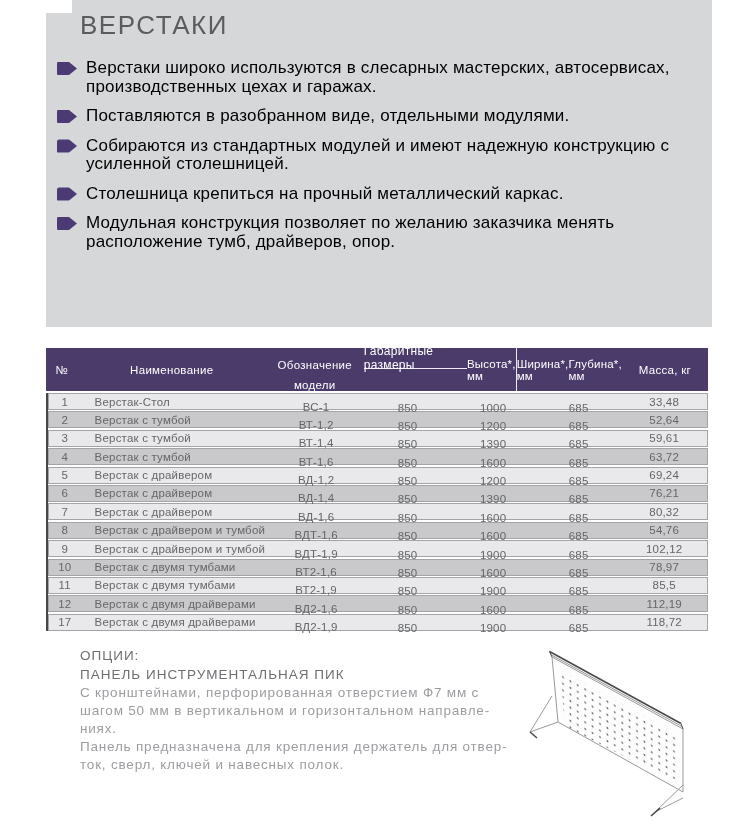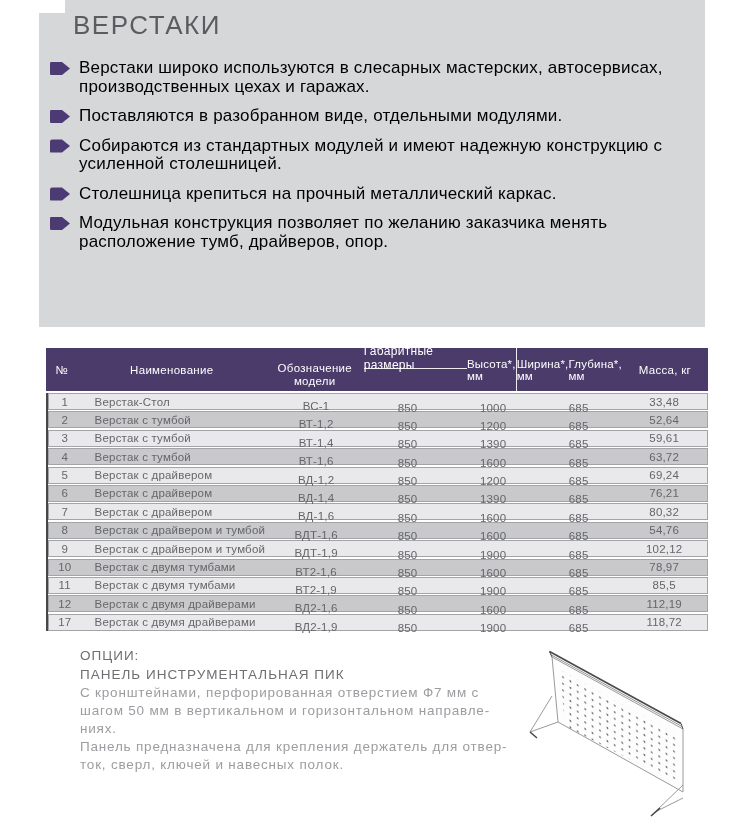--- a/index.html
+++ b/index.html
@@ -1,37 +1,37 @@
 <!DOCTYPE html>
 <html><head>
 <meta charset="utf-8">
 <style>
   html,body{margin:0;padding:0;background:#fff;}
   .page{position:relative;width:752px;height:827px;background:#fff;overflow:hidden;
         font-family:"Liberation Sans", sans-serif;}
 
   
-  .hero{position:absolute;left:39px;top:0;width:666px;height:327px;background:#D6D7D9;}
+  .hero{position:absolute;left:46px;top:0;width:666px;height:327px;background:#D6D7D9;}
   .hero-notch{position:absolute;top:0;left:0;width:26px;height:13px;background:#fff;}
   .hero h1{margin:0;padding:10px 0 0 34px;font-size:26px;font-weight:400;
            color:#5B5C5E;letter-spacing:1.5px;}
   .bullets{list-style:none;margin:18px 0 0 0;padding:0 20px 0 11px;}
   .bullets li{display:flex;align-items:flex-start;margin-bottom:11px;}
   .tag{width:20px;height:15px;flex:none;background:#4C3A74;border-radius:3px;
        clip-path:polygon(0 6%,60% 6%,100% 50%,60% 94%,0 94%);margin:2px 9px 0 0;}
   .btxt{font-size:17px;line-height:18.5px;color:#000000;letter-spacing:0.2px;max-width:592px;}
 
   
   .spec-table{position:absolute;left:46px;top:348px;width:662px;}
   .thead{display:flex;background:#4A3B6A;color:#fff;height:43px;align-items:stretch;}
   .hc{display:flex;align-items:center;justify-content:center;text-align:center;
       font-size:11.5px;letter-spacing:0.3px;box-sizing:border-box;}
   .c-num{width:4.8%;}
   .c-name{width:28.4%;}
-  .c-model{width:14.8%;padding:8px 8px;line-height:13px;margin-top:10px;}
+  .c-model{width:14.8%;padding:8px 8px;line-height:20px;margin-top:10px;}
   .c-size{width:13%;margin-top:12px;}
   .c-mass{width:13%;}
   .hgroup{width:39%;display:flex;flex-direction:row;box-sizing:border-box;}
   .hgtitle{height:20px;display:flex;align-items:center;justify-content:center;
            font-size:12px;border-bottom:1px solid rgba(255,255,255,.9);letter-spacing:0.3px;}
   .hgsub{flex:1;display:flex;}
   .hsc{flex:1;display:flex;align-items:center;justify-content:center;font-size:11.5px;
        letter-spacing:0.2px;box-sizing:border-box;}
   .hsc.sep{border-left:1px solid rgba(255,255,255,.9);}
   .tbody{border-left:2px solid #47474A;margin-top:2px;}

